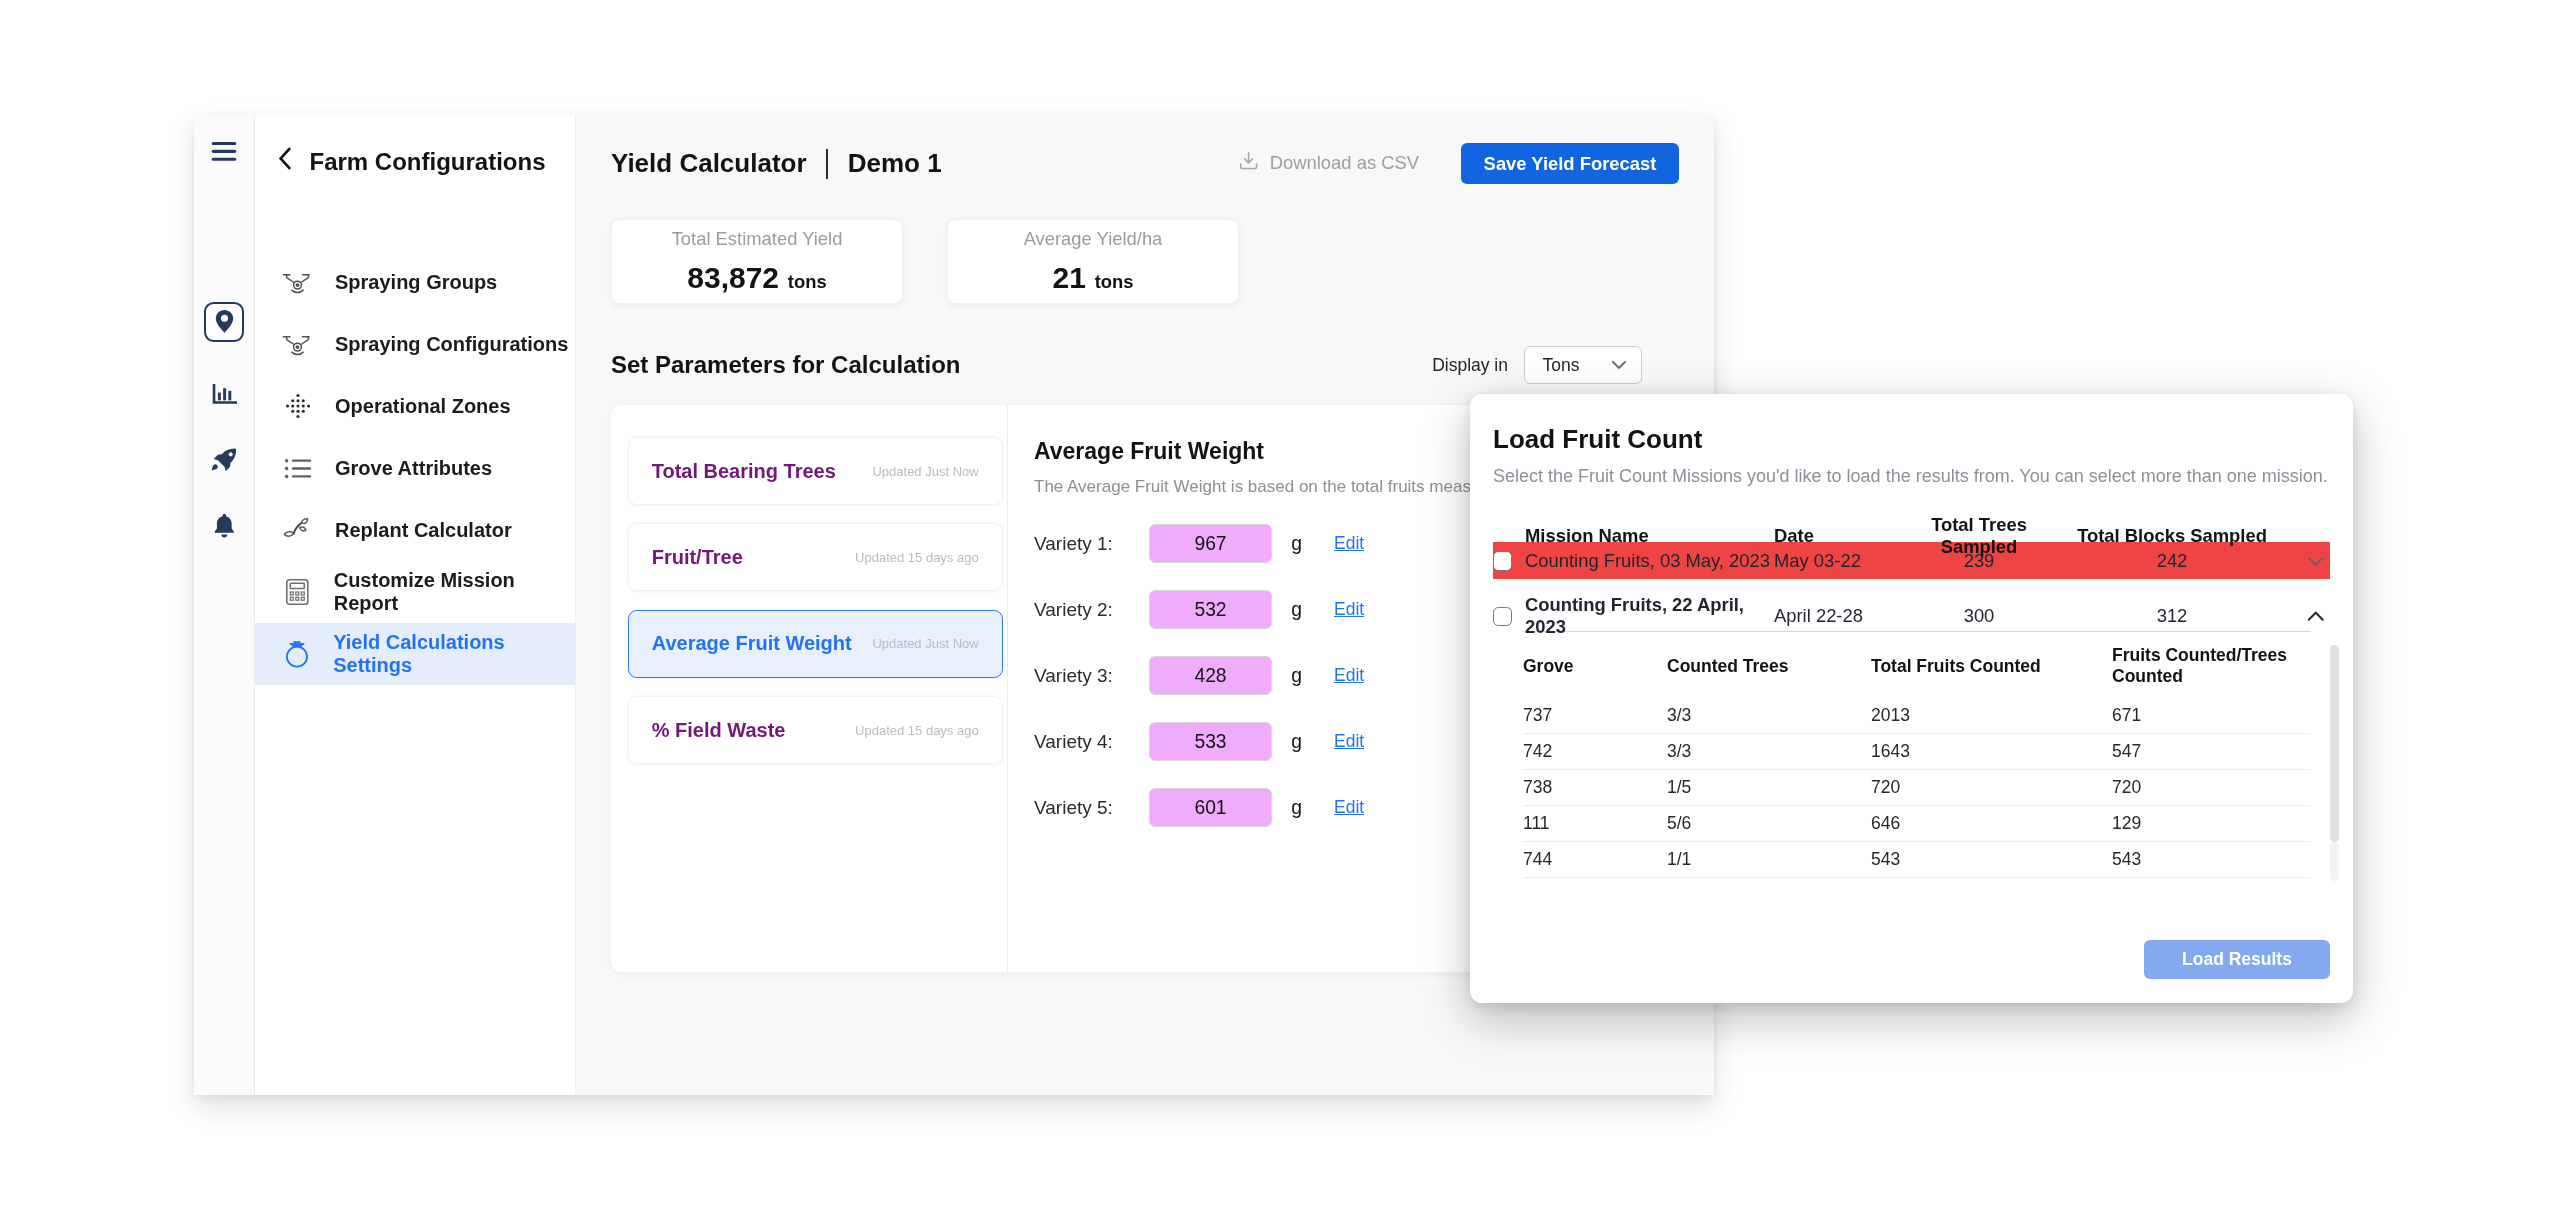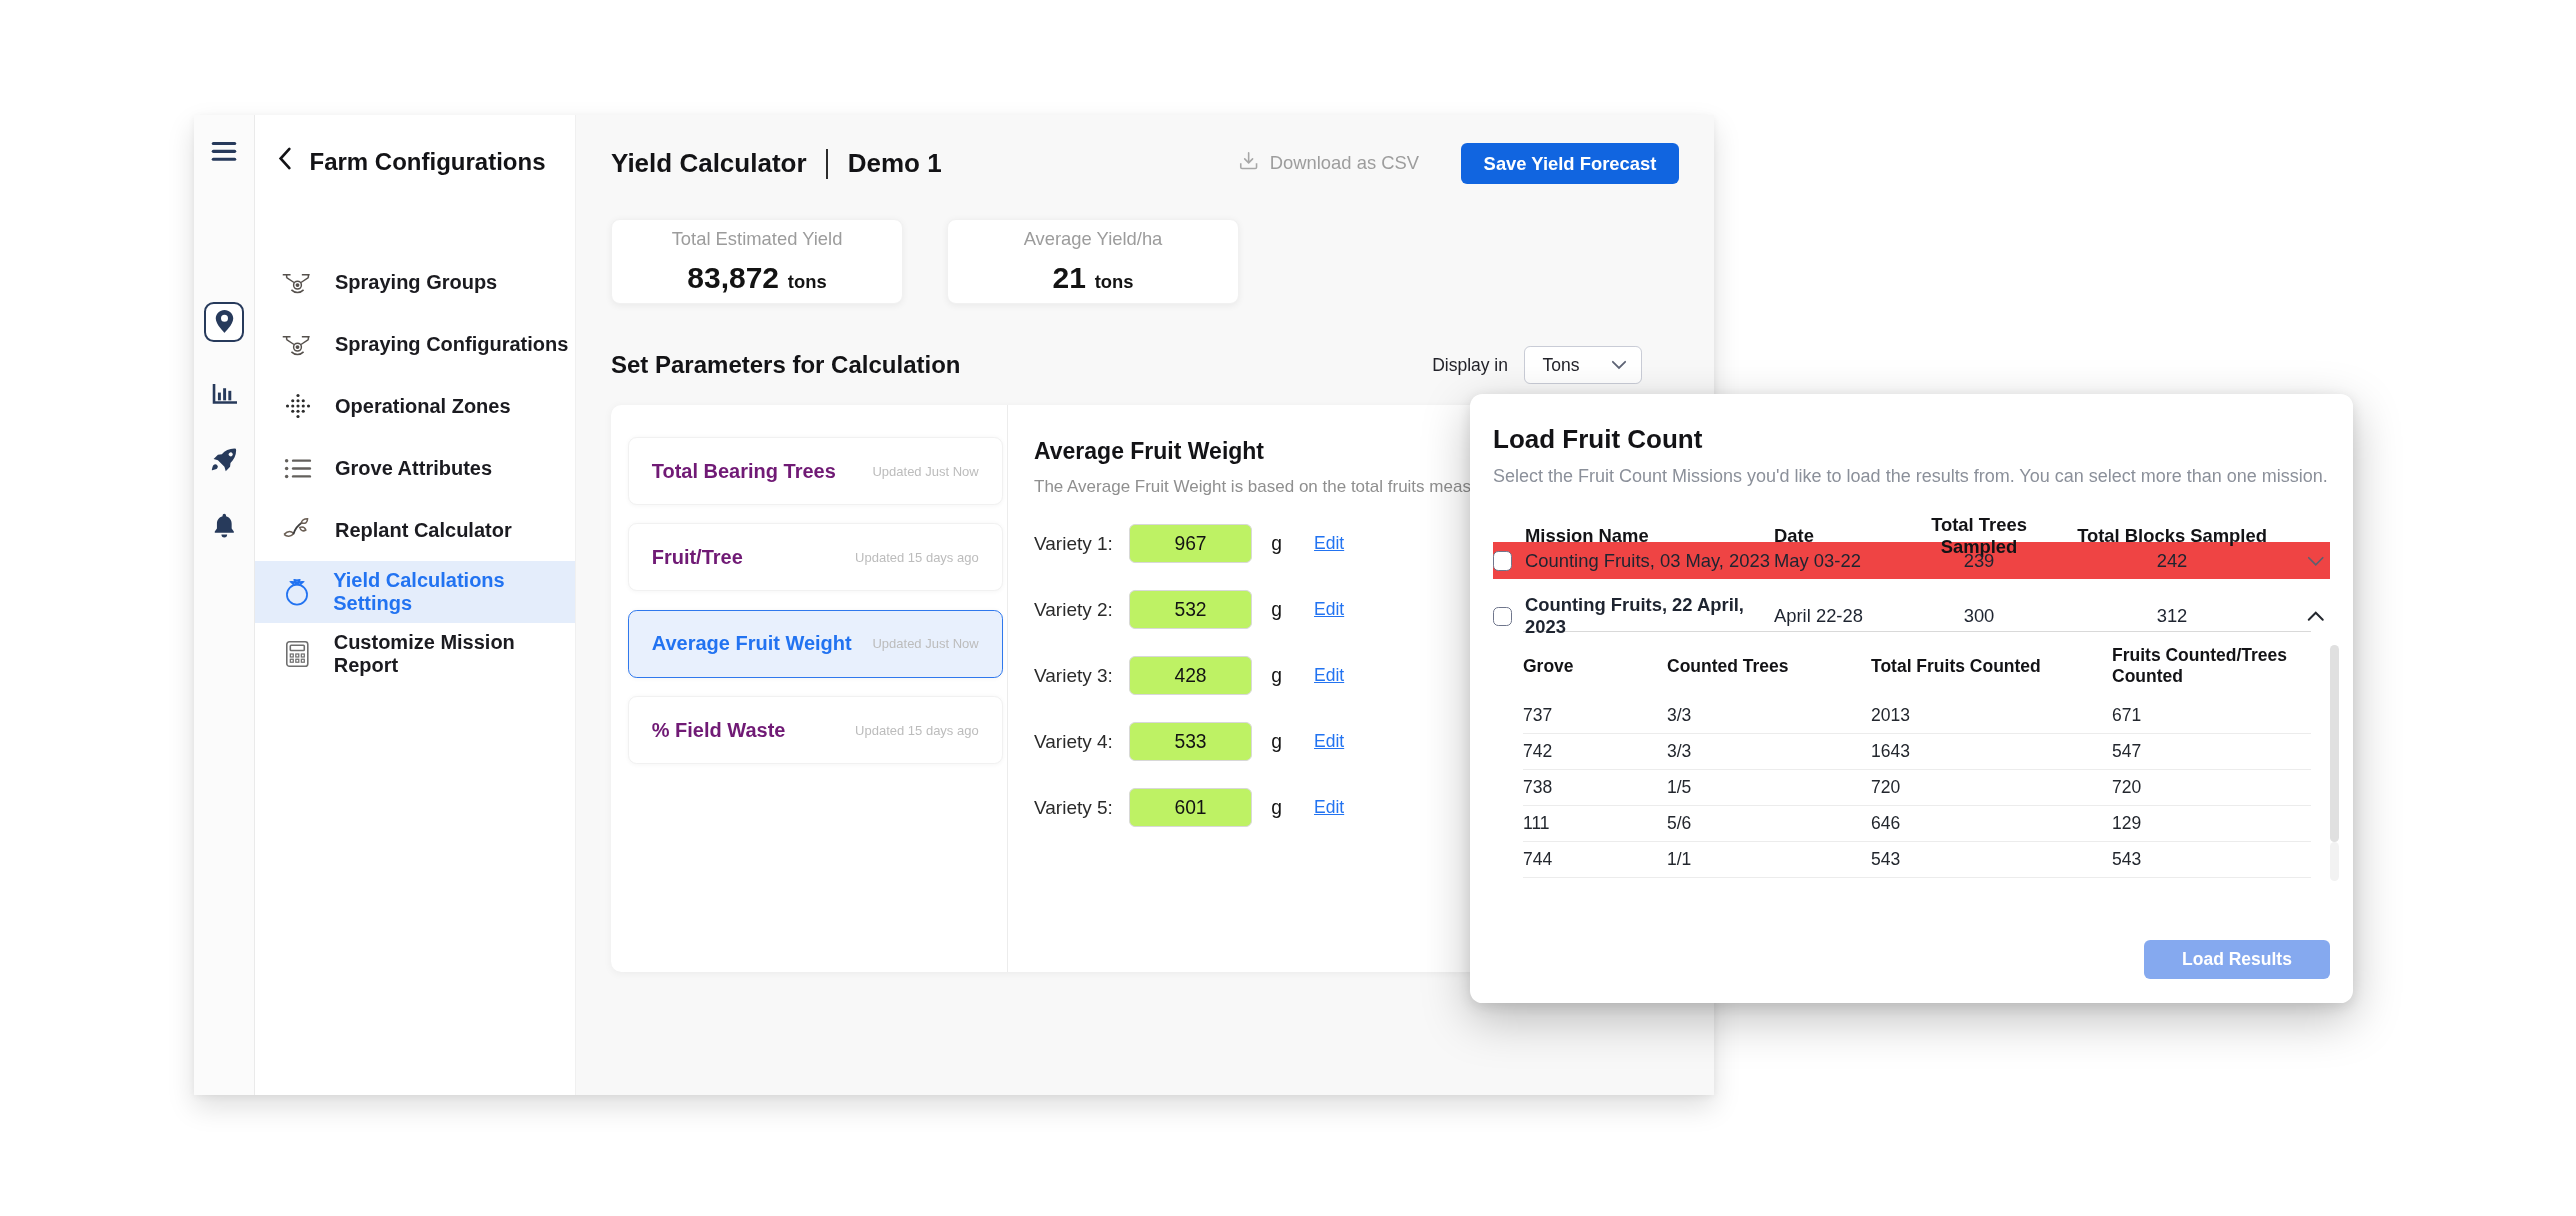--- a/index.html
+++ b/index.html
@@ -66,22 +66,22 @@
   .param-updated { font-size:13px; color:#bcbcbc; }
   .param-card.selected { background:#e8f0fd; border:1.8px solid #2f78ed; }
   .param-card.selected .param-title { color:#2273f1; }
 
   .right-col { flex:1; padding:33px 0 0 26px; overflow:hidden; }
   .detail-title { font-size:23px; font-weight:bold; }
   .detail-desc { margin-top:12.3px; font-size:17px; color:#8f8f8f; white-space:nowrap; }
   .variety-row { display:flex; align-items:center; margin-top:27px; }
   .variety-row:first-of-type { margin-top:35px; }
   .variety-label { width:95px; font-size:19px; color:#2b2b2b; }
-  .variety-input { width:123px; height:39px; border:0.9px solid #d8d8d8; border-radius:6.1px; background:#bef264;
-    text-align:center; font-size:19.3px; color:#131313; font-family:"Liberation Sans",sans-serif; }
+  .variety-input { width:123px; height:39px; border:0.9px solid #d8d8d8; border-radius:6.1px; background:#f0abfc;
+    text-align:center; font-size:19.3px; color:#131313; font-family:"Liberation Sans",sans-serif;margin-left:20px; }
   .variety-unit { margin-left:19.3px; font-size:19.3px; color:#131313; }
   .edit-link { margin-left:32px; font-size:17.5px; color:#2273f1; text-decoration:underline; cursor:pointer; }
 
   
   .modal { position:absolute; left:1470px; top:394px; width:883px; height:609px; background:#fff;
     border-radius:12.3px; box-shadow:0 16px 48px rgba(0,0,0,.25), 0 3.5px 12.3px rgba(0,0,0,.10);
     padding:30px 23px 0 23px; z-index:10; }
   .modal-title { font-size:26px; font-weight:bold; }
   .modal-subtitle { margin-top:11.4px; font-size:18px; color:#8b909a; }
 
@@ -232,46 +232,46 @@
               <path d="M2 20c4-4 8-4 11-1"></path>
               <path d="M2 20c3 3 8 3 11-1"></path>
               <path d="M13 19c2-6 6-10 9-12" stroke="#3d3d3d" stroke-width="2.2" stroke-linecap="round"></path>
               <path d="M22 7c0-3 3-5 7-5 0 4-2 6-7 5z"></path>
               <path d="M20 12c3-1 6 0 7 3-3 2-6 1-7-3z"></path>
             </svg>
         </span>
         <span>Replant Calculator</span>
       </div>
 
-      <div class="nav-item selected">
-        <span class="nicon">
-          <svg width="30" height="28" viewBox="0 0 34 32" fill="none" stroke="#2273f1" stroke-width="2">
-              <circle cx="17" cy="19" r="11.5"></circle>
-              <path d="M17 8c-2-3-5-4-7-3.5C11.5 6 13 7 13.5 8M17 8c2-3 5-4 7-3.5C22.5 6 21 7 20.5 8M17 8V5.5c1.5-.5 3-2 3-3.5-2 0-3 .8-3 .8s-1-.8-3-.8c0 1.5 1.5 3 3 3.5z"></path>
-            </svg>
-        </span>
-        <span>Yield Calculations Settings</span>
-      </div>
-
       <div class="nav-item">
         <span class="nicon">
           <svg width="24.6" height="28" viewBox="0 0 28 32" fill="none" stroke="#6f6f6f" stroke-width="1.8">
               <rect x="2" y="2" width="24" height="28" rx="3"></rect>
               <rect x="6" y="6" width="16" height="6" rx="1"></rect>
               <g stroke-width="1.4">
                 <rect x="6" y="16" width="3.4" height="3.4"></rect>
                 <rect x="12.3" y="16" width="3.4" height="3.4"></rect>
                 <rect x="18.6" y="16" width="3.4" height="3.4"></rect>
                 <rect x="6" y="22" width="3.4" height="3.4"></rect>
                 <rect x="12.3" y="22" width="3.4" height="3.4"></rect>
                 <rect x="18.6" y="22" width="3.4" height="3.4"></rect>
               </g>
             </svg>
         </span>
         <span>Customize Mission Report</span>
+      </div>
+
+      <div class="nav-item selected">
+        <span class="nicon">
+          <svg width="30" height="28" viewBox="0 0 34 32" fill="none" stroke="#2273f1" stroke-width="2">
+              <circle cx="17" cy="19" r="11.5"></circle>
+              <path d="M17 8c-2-3-5-4-7-3.5C11.5 6 13 7 13.5 8M17 8c2-3 5-4 7-3.5C22.5 6 21 7 20.5 8M17 8V5.5c1.5-.5 3-2 3-3.5-2 0-3 .8-3 .8s-1-.8-3-.8c0 1.5 1.5 3 3 3.5z"></path>
+            </svg>
+        </span>
+        <span>Yield Calculations Settings</span>
       </div>
 
     </div>
   </div>
 
   <div class="main">
 
     <div class="main-header">
       <span class="page-title">Yield Calculator</span>
       <span class="title-sep"></span>

